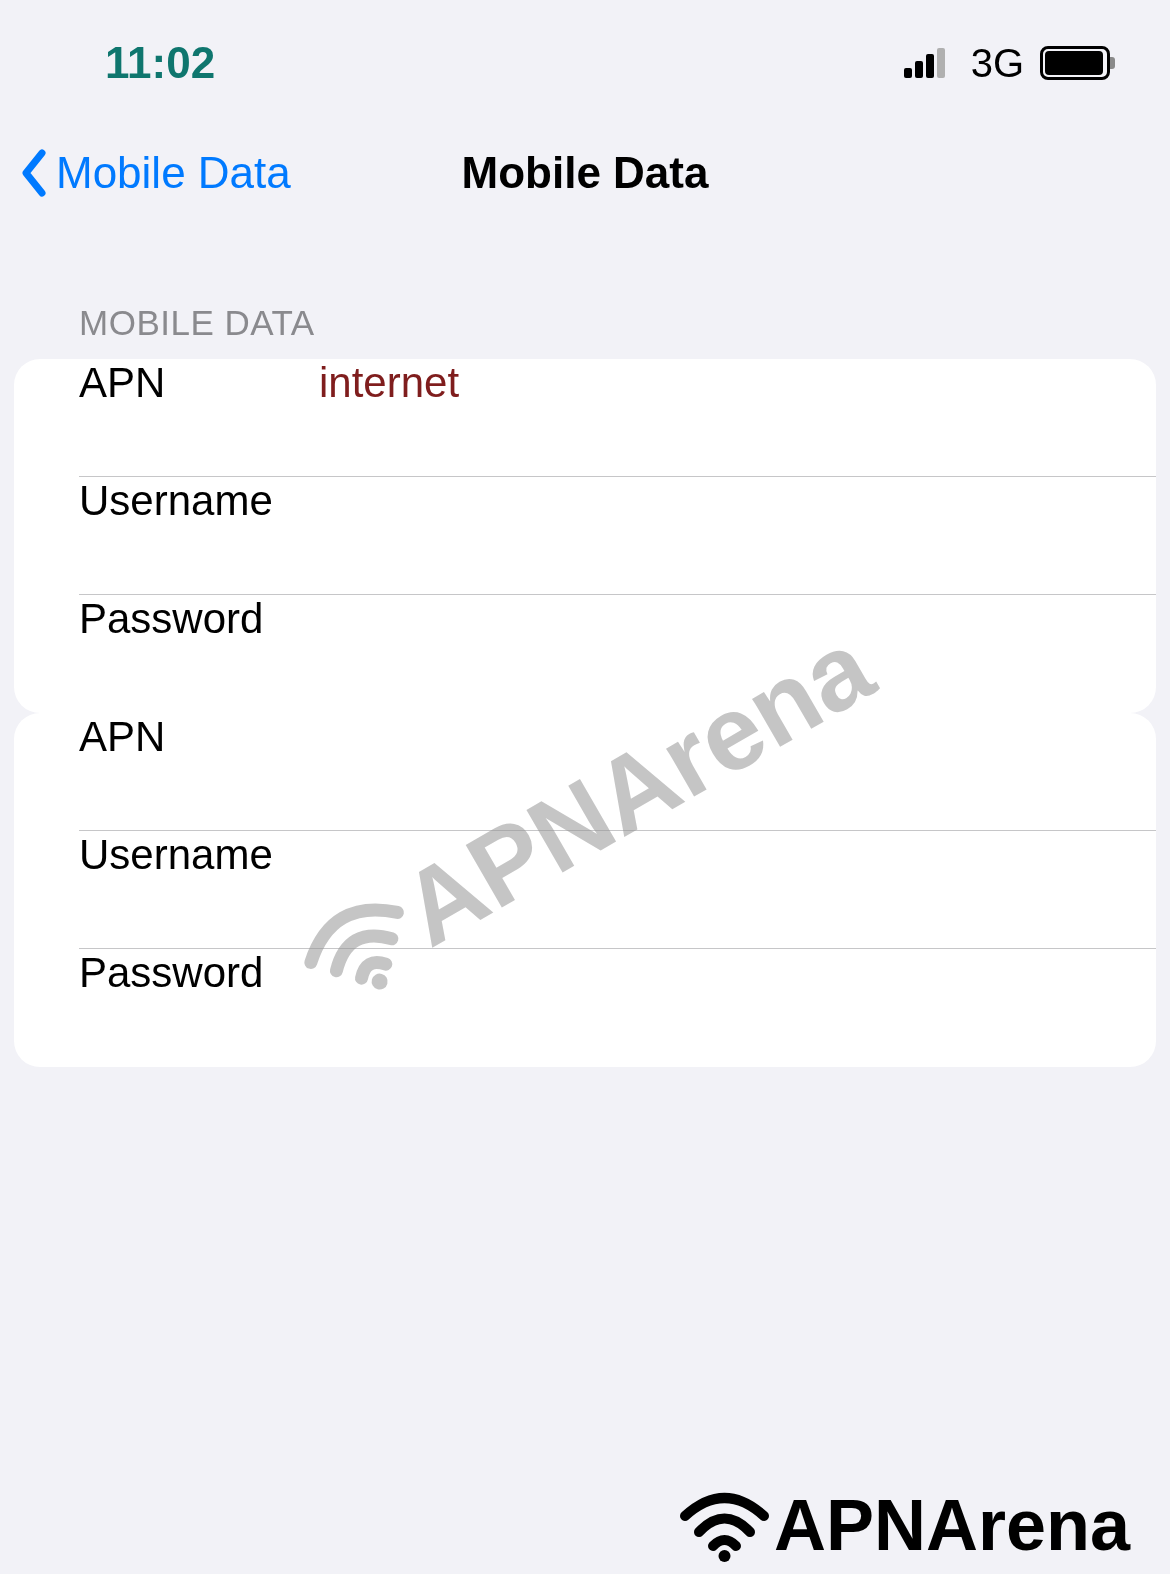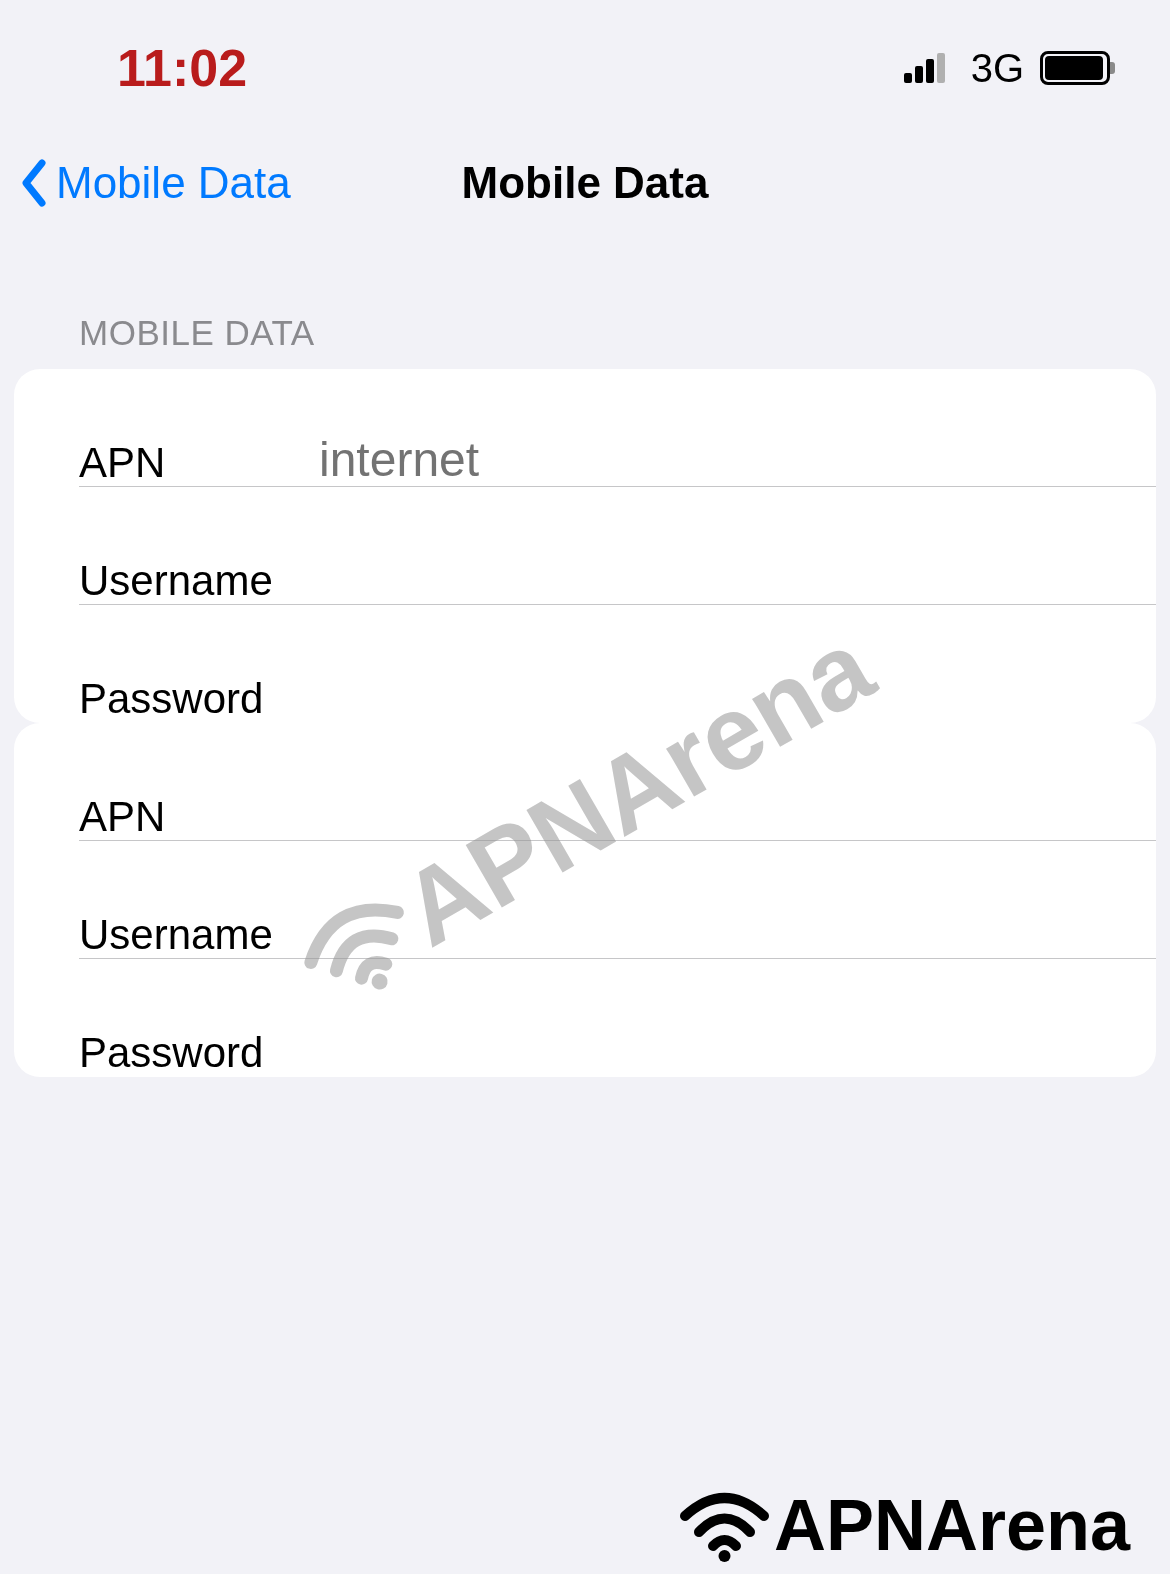--- a/index.html
+++ b/index.html
@@ -16,25 +16,24 @@
       position: relative;
       overflow: hidden;
     }
     .status-bar {
       display: flex;
       justify-content: space-between;
       align-items: center;
       padding: 38px 60px 20px 105px;
     }
     .status-time {
-      font-size: 52px;
+      font-size: 44px;
       font-weight: 600;
-      color: #b91c1c;
+      color: #0f766e;
       letter-spacing: 0px;
-      margin-left: 12px;
     }
     .status-right {
       display: flex;
       align-items: center;
       gap: 10px;
     }
     .signal-bars {
       display: flex;
       align-items: flex-end;
       gap: 3px;
@@ -122,43 +121,43 @@
     .section-header.second {
       padding-top: 60px;
     }
     .form-group {
       background: #fff;
       border-radius: 26px;
       overflow: hidden;
     }
     .form-row {
       display: flex;
-      align-items: flex-end;
+      align-items: flex-start;
       padding: 0 0 0 65px;
       min-height: 118px;
       position: relative;
     }
     .form-row:not(:last-child)::after {
       content: "";
       position: absolute;
       bottom: 0;
       left: 65px;
       right: 0;
       height: 1px;
       background: #c6c6c8;
     }
     .form-label {
       font-size: 42px;
       color: #000;
       width: 240px;
       flex-shrink: 0;
     }
     .form-input {
-      font-size: 48px;
-      color: #737373;
+      font-size: 42px;
+      color: #7f1d1d;
       border: none;
       outline: none;
       flex: 1;
       background: transparent;
       padding-right: 40px;
       font-family: inherit;
     }
     .watermark-center {
       position: absolute;
       left: 50%;

